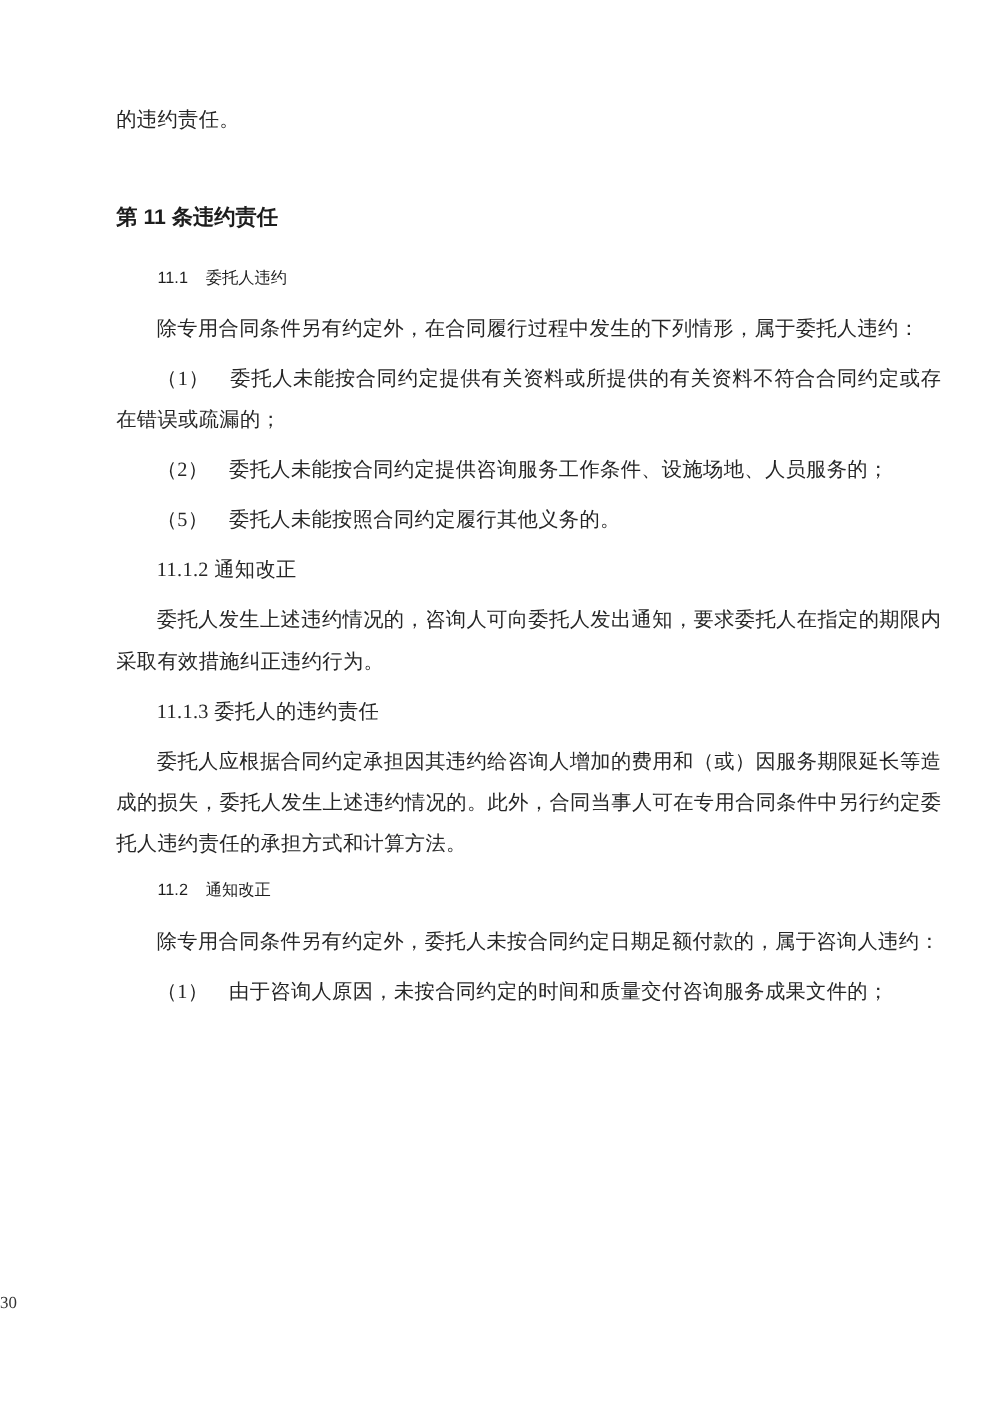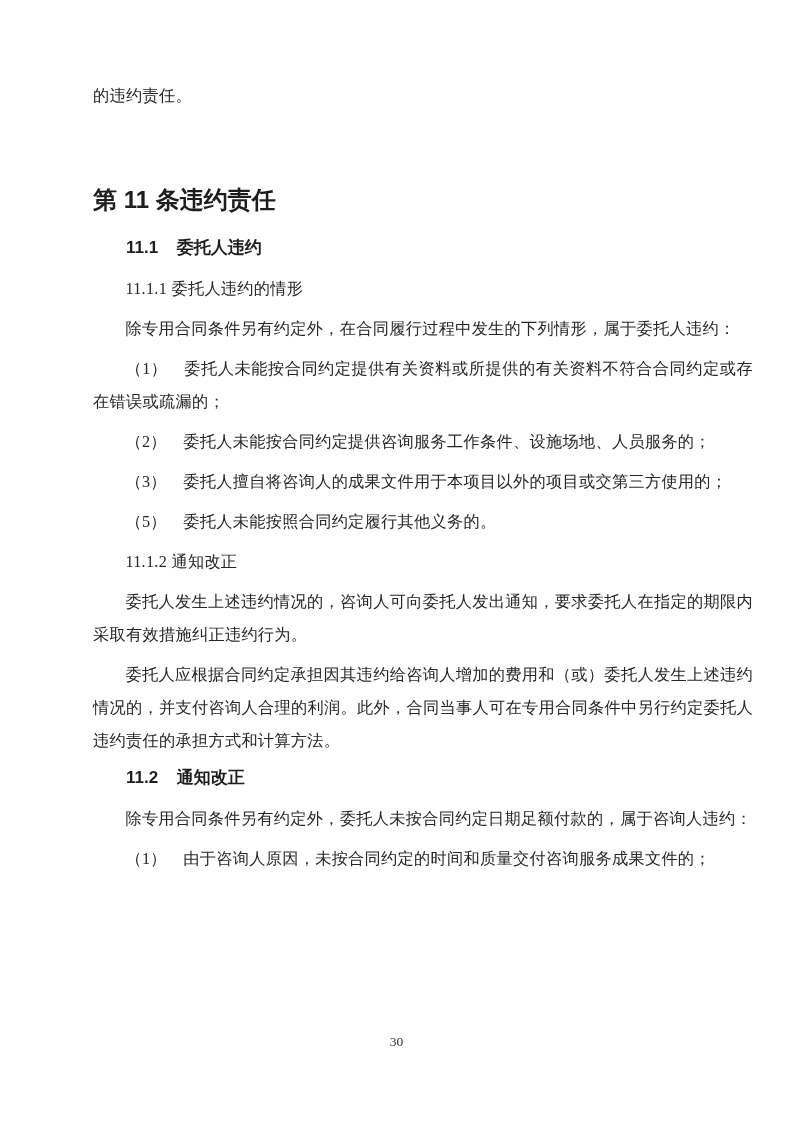--- a/index.html
+++ b/index.html
@@ -30,72 +30,71 @@
     text-indent: 2em;
     letter-spacing: 0.3px;
   }
   p.continuation {
     text-indent: 0;
     margin-bottom: 0;
   }
   h1.chapter {
     font-family: "Liberation Sans", "DejaVu Sans", sans-serif;
     font-weight: bold;
-    font-size: 24px;
+    font-size: 17px;
     line-height: 30px;
-    margin: 72px 0 20px 0;
+    margin: 46px 0 20px 0;
     color: #1d1d1d;
   }
   h2.section {
     font-family: "Liberation Sans", "DejaVu Sans", sans-serif;
-    font-weight: bold;
-    font-size: 17px;
+    font-weight: normal;
+    font-size: 13px;
     line-height: 26px;
     margin: 0 0 12px 0;
     text-indent: 33px;
     color: #1d1d1d;
   }
   h2.section .sec-num {
     margin-right: 1.1em;
   }
   .page-number {
     position: absolute;
     top: 1034px;
     left: 0;
     width: 100%;
-    text-align: center;
+    text-align: left;
     font-size: 13.5px;
     color: #333333;
   }
 </style>
 </head>
 <body>
 
 <div class="page">
   <div class="content">
 
     <p class="body continuation">的违约责任。</p>
 
     <h1 class="chapter">第 11 条违约责任</h1>
 
     <h2 class="section">
       <span class="sec-num">11.1</span><span class="sec-title">委托人违约</span>
     </h2>
 
-    <p class="body">11.1.1 委托人违约的情形</p>
     <p class="body">除专用合同条件另有约定外，在合同履行过程中发生的下列情形，属于委托人违约：</p>
     <p class="body">（1）　委托人未能按合同约定提供有关资料或所提供的有关资料不符合合同约定或存在错误或疏漏的；</p>
     <p class="body">（2）　委托人未能按合同约定提供咨询服务工作条件、设施场地、人员服务的；</p>
-    <p class="body">（3）　委托人擅自将咨询人的成果文件用于本项目以外的项目或交第三方使用的；</p>
     <p class="body">（5）　委托人未能按照合同约定履行其他义务的。</p>
 
     <p class="body">11.1.2 通知改正</p>
     <p class="body">委托人发生上述违约情况的，咨询人可向委托人发出通知，要求委托人在指定的期限内采取有效措施纠正违约行为。</p>
 
-    <p class="body">委托人应根据合同约定承担因其违约给咨询人增加的费用和（或）委托人发生上述违约情况的，并支付咨询人合理的利润。此外，合同当事人可在专用合同条件中另行约定委托人违约责任的承担方式和计算方法。</p>
+    <p class="body">11.1.3 委托人的违约责任</p>
+    <p class="body">委托人应根据合同约定承担因其违约给咨询人增加的费用和（或）因服务期限延长等造成的损失，委托人发生上述违约情况的。此外，合同当事人可在专用合同条件中另行约定委托人违约责任的承担方式和计算方法。</p>
 
     <h2 class="section">
       <span class="sec-num">11.2</span><span class="sec-title">通知改正</span>
     </h2>
 
     <p class="body">除专用合同条件另有约定外，委托人未按合同约定日期足额付款的，属于咨询人违约：</p>
     <p class="body">（1）　由于咨询人原因，未按合同约定的时间和质量交付咨询服务成果文件的；</p>
 
   </div>
 

